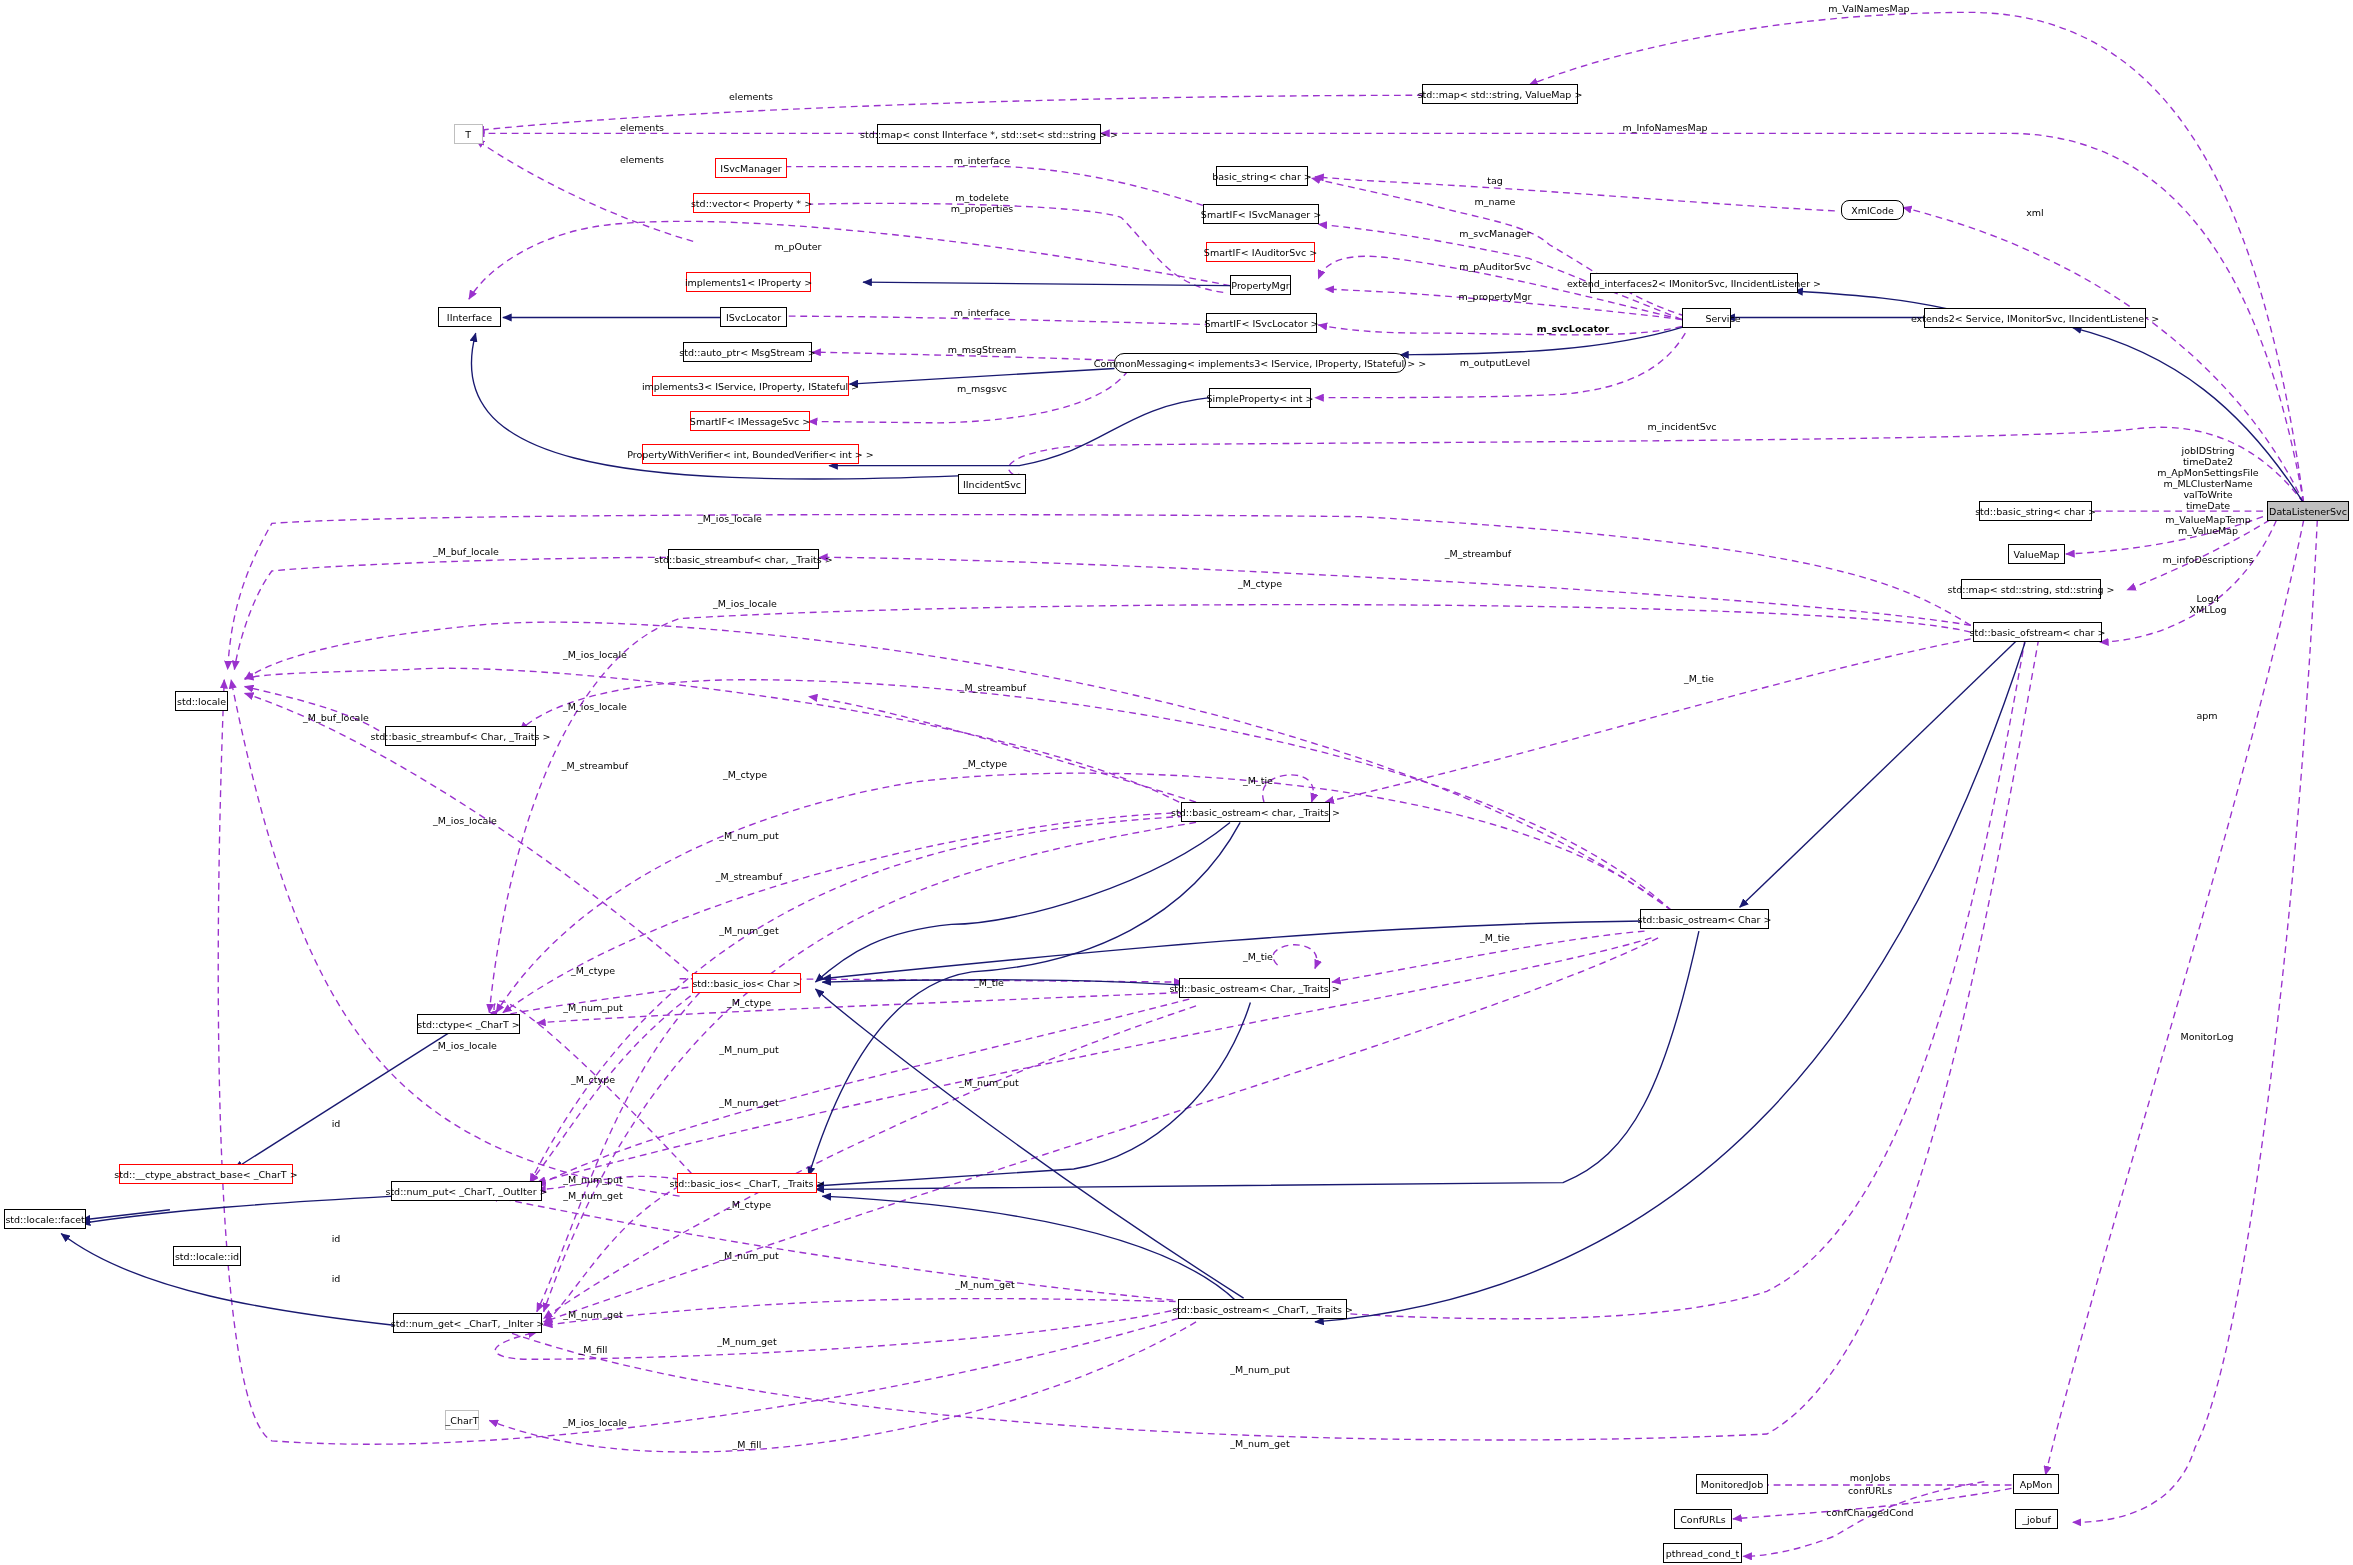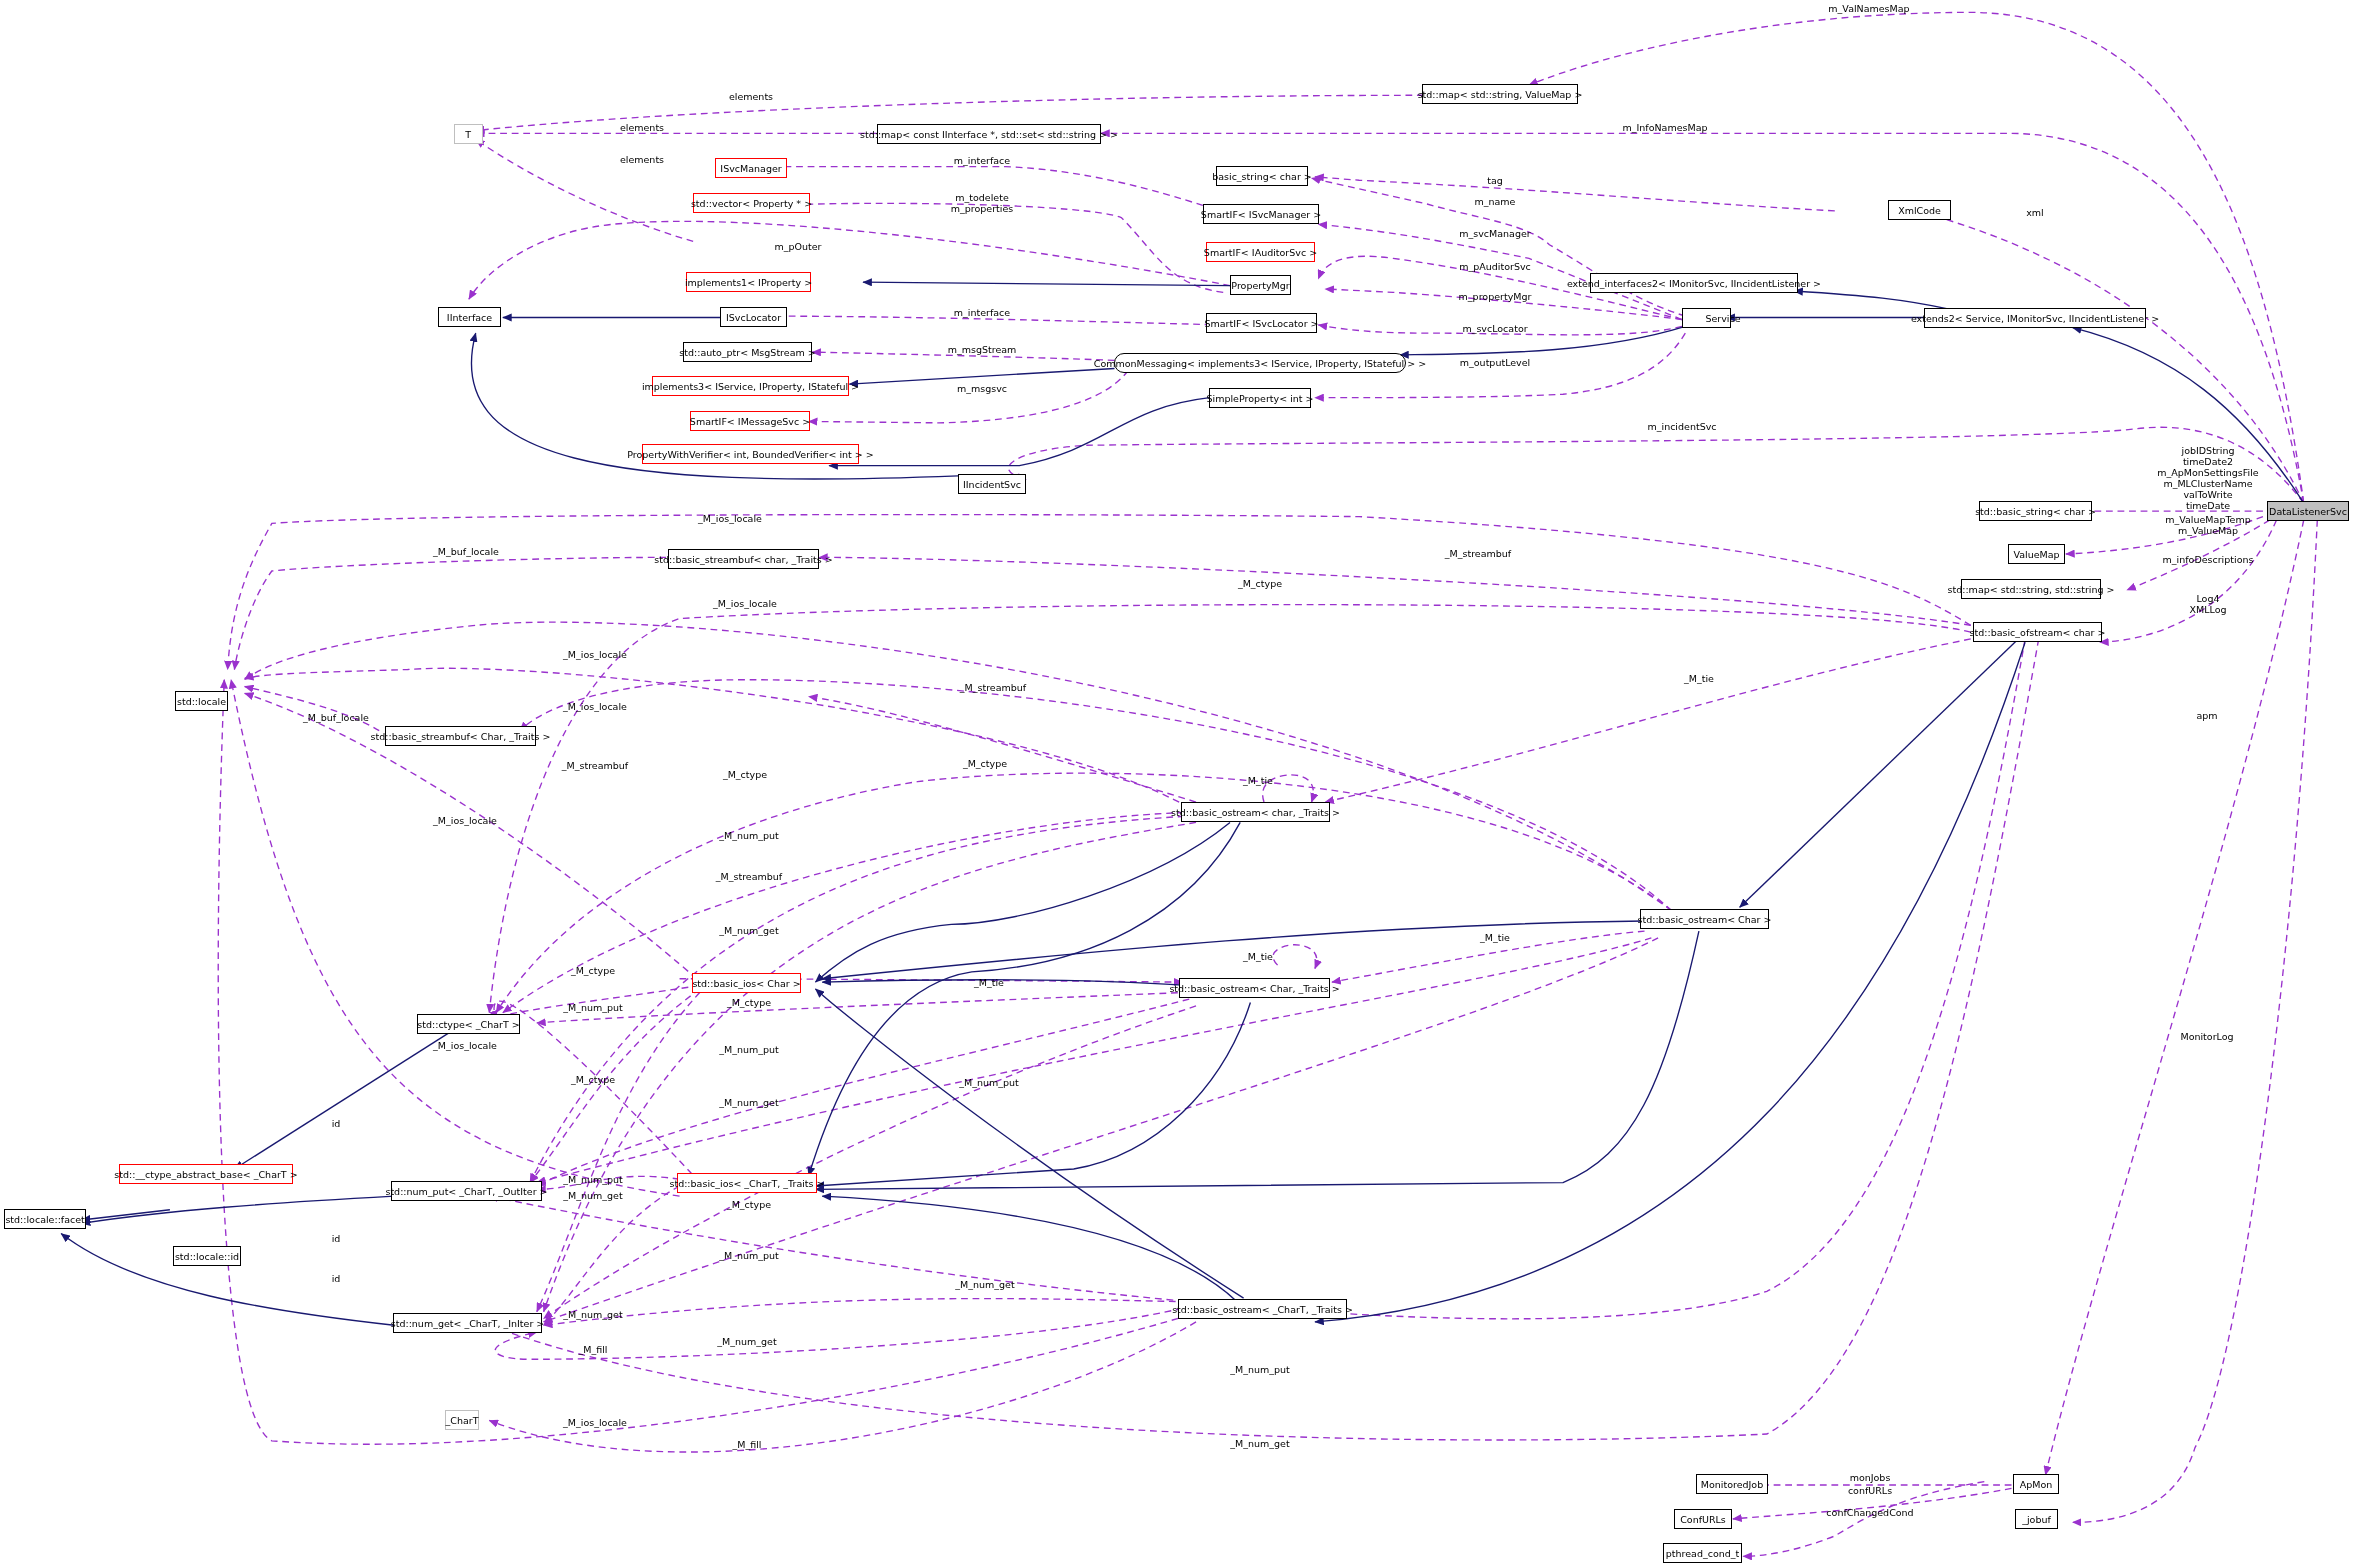--- a/index.html
+++ b/index.html
@@ -124,21 +124,21 @@
   </g>
 </svg>
 
 <div class="node" style="left:1422px;top:84px;width:156px;">std::map&lt; std::string, ValueMap &gt;</div>
 <div class="node gray" style="left:454px;top:124px;width:28.5px;">T</div>
 <div class="node" style="left:877px;top:124px;width:224px;">std::map&lt; const IInterface *, std::set&lt; std::string &gt; &gt;</div>
 <div class="node red" style="left:715px;top:158px;width:72px;">ISvcManager</div>
 <div class="node red" style="left:693px;top:193px;width:117px;">std::vector&lt; Property * &gt;</div>
 <div class="node" style="left:1216px;top:166px;width:92px;">basic_string&lt; char &gt;</div>
 <div class="node" style="left:1203px;top:204px;width:116px;">SmartIF&lt; ISvcManager &gt;</div>
-<div class="node" style="left:1888px;top:200px;width:63px;">XmlCode</div>
+<div class="node" style="left:1841px;top:200px;width:63px;border-radius:8px;">XmlCode</div>
 <div class="node red" style="left:1206px;top:242px;width:109px;">SmartIF&lt; IAuditorSvc &gt;</div>
 <div class="node red" style="left:686px;top:272px;width:125px;">implements1&lt; IProperty &gt;</div>
 <div class="node" style="left:1230px;top:275px;width:61px;">PropertyMgr</div>
 <div class="node" style="left:1590px;top:273px;width:208px;">extend_interfaces2&lt; IMonitorSvc, IIncidentListener &gt;</div>
 <div class="node" style="left:438px;top:307px;width:63px;">IInterface</div>
 <div class="node" style="left:720px;top:307px;width:67px;">ISvcLocator</div>
 <div class="node" style="left:1206px;top:313px;width:111px;">SmartIF&lt; ISvcLocator &gt;</div>
 <div class="node" style="left:1682px;top:308px;width:45px;padding-left:40px;">Service</div>
 <div class="node" style="left:1924px;top:308px;width:222px;">extends2&lt; Service, IMonitorSvc, IIncidentListener &gt;</div>
 <div class="node" style="left:683px;top:342px;width:129px;">std::auto_ptr&lt; MsgStream &gt;</div>
@@ -184,21 +184,21 @@
 <div class="edge-label" style="left:982px;top:192px;">m_todelete
 m_properties</div>
 <div class="edge-label" style="left:1495px;top:175px;">tag</div>
 <div class="edge-label" style="left:1495px;top:196px;">m_name</div>
 <div class="edge-label" style="left:2035px;top:207px;">xml</div>
 <div class="edge-label" style="left:1495px;top:228px;">m_svcManager</div>
 <div class="edge-label" style="left:798px;top:241px;">m_pOuter</div>
 <div class="edge-label" style="left:1495px;top:261px;">m_pAuditorSvc</div>
 <div class="edge-label" style="left:1495px;top:291px;">m_propertyMgr</div>
 <div class="edge-label" style="left:982px;top:307px;">m_interface</div>
-<div class="edge-label" style="left:1495px;top:323px;">m_svcLocator</div>
+<div class="edge-label" style="left:1573px;top:323px;font-weight:bold;">m_svcLocator</div>
 <div class="edge-label" style="left:982px;top:344px;">m_msgStream</div>
 <div class="edge-label" style="left:1495px;top:357px;">m_outputLevel</div>
 <div class="edge-label" style="left:982px;top:383px;">m_msgsvc</div>
 <div class="edge-label" style="left:1682px;top:421px;">m_incidentSvc</div>
 <div class="edge-label" style="left:2208px;top:445px;">jobIDString
 timeDate2
 m_ApMonSettingsFile
 m_MLClusterName
 valToWrite
 timeDate</div>

